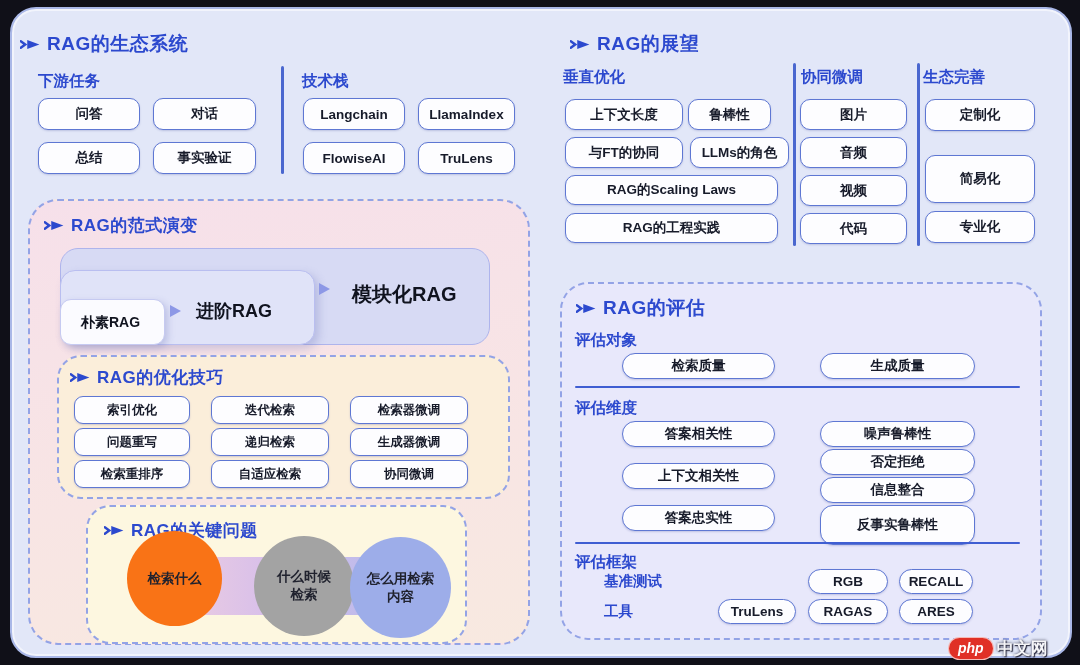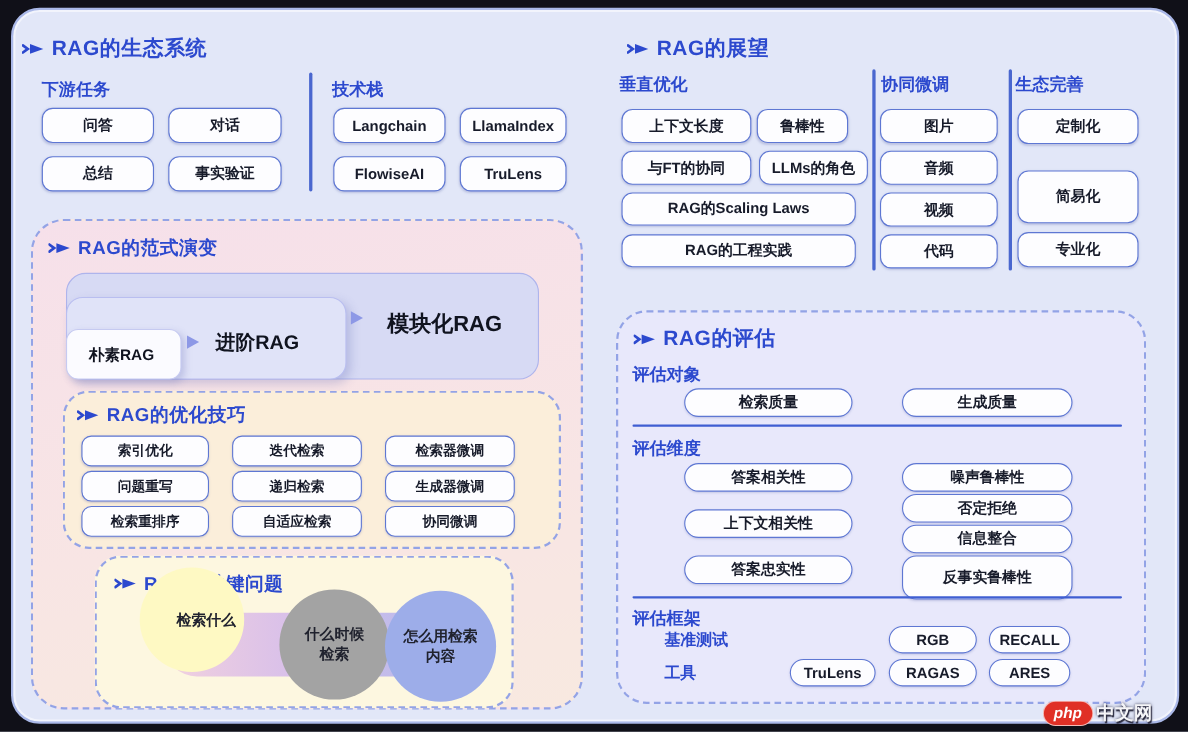--- a/index.html
+++ b/index.html
@@ -150,21 +150,21 @@
 
   <div class="dashed-box" style="left:86px; top:505px; width:381px; height:139px; border-radius:24px; background:#fdf7e0;"></div>
   <div class="sec-title md" style="left:104px; top:519px;">
     <svg class="arr-icon" viewBox="0 0 26 14">
         <path d="M1 3 L6.5 7 L1 11" fill="none" stroke="currentColor" stroke-width="3" stroke-linecap="round"></path>
         <path d="M9 1.5 L24 7 L9 12.5 Z" fill="currentColor"></path>
       </svg>
     <span>RAG的关键问题</span>
   </div>
   <div class="band" style="left:150px; top:557px; width:288px; height:58px;"></div>
-  <div class="circle" style="left:127px; top:516px; width:95px; height:95px; background:#fef9c3;text-align:right;">
+  <div class="circle" style="left:127px; top:531px; width:95px; height:95px; background:#f97316;">
     <span style="width:80px;">检索什么</span>
   </div>
   <div class="circle" style="left:254px; top:536px; width:100px; height:100px; background:#a3a3a3;">
     <span style="width:60px;">什么时候检索</span>
   </div>
   <div class="circle" style="left:350px; top:537px; width:101px; height:101px; background:#9dade9;">
     <span style="width:72px;">怎么用检索内容</span>
   </div>
 
   <div class="sec-title lg" style="left:570px; top:31px;">

